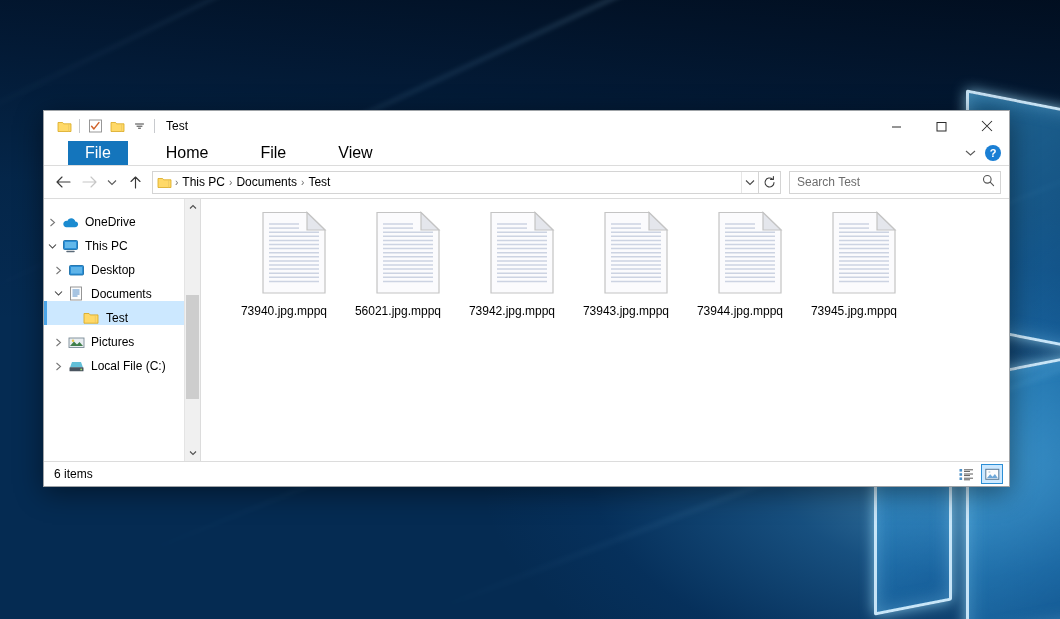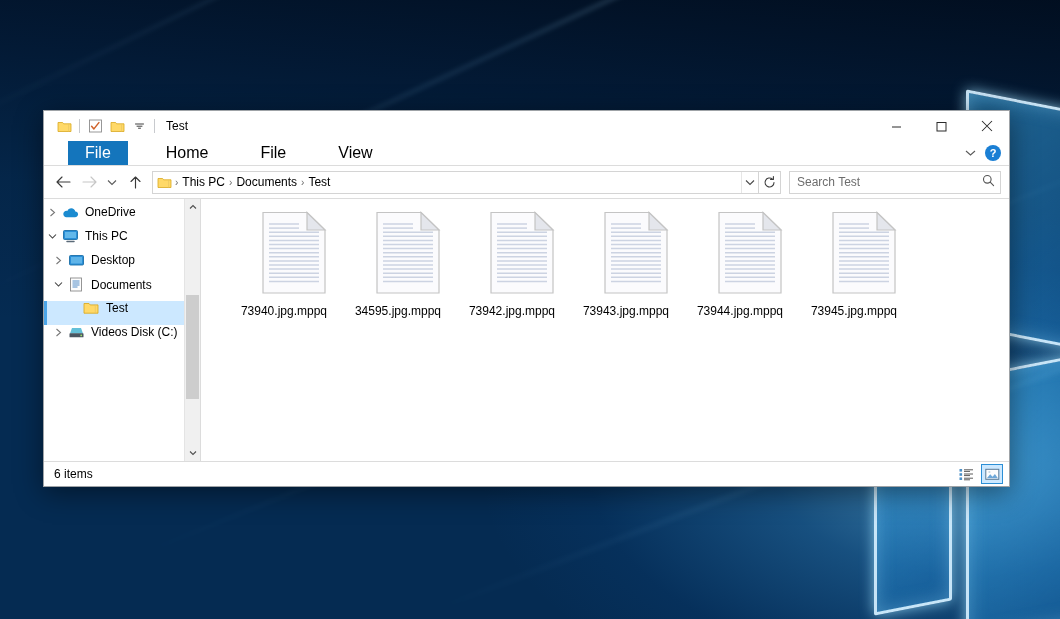--- a/index.html
+++ b/index.html
@@ -230,21 +230,21 @@
     flex: 0 0 157px;
     background: #ffffff;
     border-right: 1px solid #dcdcdc;
     position: relative;
     overflow: hidden;
   }
   .tree { padding-top: 6px; }
   .tree-item {
     height: 24px;
     display: flex;
-    align-items: flex-start;
+    align-items: flex-end;
     font-size: 12px;
     color: #000;
     white-space: nowrap;
     position: relative;
   }
   .tree-item.selected {
     background: #cce8ff;
     border-left: 3px solid #4ba5e8;
   }
   .tree-item.selected .ti-inner { margin-left: -3px; }
@@ -571,37 +571,54 @@
                   <path d="M1 2.5h5l1.2 1.4H15v8.3H1z" fill="#ffd968" stroke="#d9a81f" stroke-width=".85"></path>
                   <path d="M12.3 3.9v8.3" stroke="#e8c463" stroke-width=".7" fill="none"></path>
                 </svg>
               </span>
               <span class="ti-label">Test</span>
             </div>
           </div>
 
 
 
-
-
           <div class="tree-item depth1">
             <div class="ti-inner">
               <span class="chev">
                 <svg width="7" height="9" viewBox="0 0 7 9">
                     <path d="M1.5 1l4 3.5-4 3.5" stroke="#767676" stroke-width="1.05" fill="none"></path>
                   </svg>
               </span>
               <span class="ti-icon">
                 <svg width="17" height="13" viewBox="0 0 17 13">
+                  <rect x="1" y="2" width="15" height="9.5" fill="#e9eef2" stroke="#7a8a95" stroke-width=".9"></rect>
+                  <path d="M2 10l4-4.5 3 3 2.5-2.5 3.5 4z" fill="#3f7e4a"></path>
+                  <circle cx="5" cy="4.8" r="1.2" fill="#e8c94a"></circle>
+                </svg>
+              </span>
+              <span class="ti-label">Pictures</span>
+            </div>
+          </div>
+
+
+          <div class="tree-item depth1">
+            <div class="ti-inner">
+              <span class="chev">
+                <svg width="7" height="9" viewBox="0 0 7 9">
+                    <path d="M1.5 1l4 3.5-4 3.5" stroke="#767676" stroke-width="1.05" fill="none"></path>
+                  </svg>
+              </span>
+              <span class="ti-icon">
+                <svg width="17" height="13" viewBox="0 0 17 13">
                   <path d="M2 7.5l2-5.5h9l2 5.5z" fill="#63c0d8"></path>
                   <rect x="1.5" y="7.3" width="14" height="4" rx="0.6" fill="#4a5560"></rect>
                   <circle cx="13.2" cy="9.4" r="0.9" fill="#9ee06a"></circle>
                 </svg>
               </span>
-              <span class="ti-label">Videos Disk (C:)</span>
+              <span class="ti-label">Local File (C:)</span>
             </div>
           </div>
 
         </div>
 
         <div class="sb-scroll">
           <div class="sb-arrow">
             <svg width="8" height="6" viewBox="0 0 8 6">
                 <path d="M1 4.5l3-3 3 3" stroke="#505050" stroke-width="1.1" fill="none"></path>
               </svg>
@@ -652,21 +669,21 @@
                   <path d="M8 41.7h50" stroke="#ccd3e2" stroke-width="1.5"></path>
                   <path d="M8 45.8h50" stroke="#ccd3e2" stroke-width="1.5"></path>
                   <path d="M8 49.9h50" stroke="#ccd3e2" stroke-width="1.5"></path>
                   <path d="M8 54.0h50" stroke="#ccd3e2" stroke-width="1.5"></path>
                   <path d="M8 58.1h50" stroke="#ccd3e2" stroke-width="1.5"></path>
                   <path d="M8 62.2h50" stroke="#ccd3e2" stroke-width="1.5"></path>
                   <path d="M8 66.3h50" stroke="#ccd3e2" stroke-width="1.5"></path>
                   <path d="M8 70.4h50" stroke="#ccd3e2" stroke-width="1.5"></path>
                   <path d="M46 1.5v17.5h18z" fill="#e4e6ec" stroke="#c4c4c4" stroke-width="1.2"></path>
                 </svg></div>
-              <div class="file-label">34595.jpg.mppq</div>
+              <div class="file-label">56021.jpg.mppq</div>
             </div>
             <div class="file-item">
               <div class="doc-icon"><svg width="66" height="84" viewBox="0 0 66 84">
                   <path d="M2 1.5h44l18 17.5v63H2z" fill="#fbfbfd" stroke="#c4c4c4" stroke-width="1.2"></path>
                   <path d="M8 13.0h30" stroke="#ccd3e2" stroke-width="1.5"></path>
                   <path d="M8 17.1h30" stroke="#ccd3e2" stroke-width="1.5"></path>
                   <path d="M8 21.2h50" stroke="#ccd3e2" stroke-width="1.5"></path>
                   <path d="M8 25.3h50" stroke="#ccd3e2" stroke-width="1.5"></path>
                   <path d="M8 29.4h50" stroke="#ccd3e2" stroke-width="1.5"></path>
                   <path d="M8 33.5h50" stroke="#ccd3e2" stroke-width="1.5"></path>

